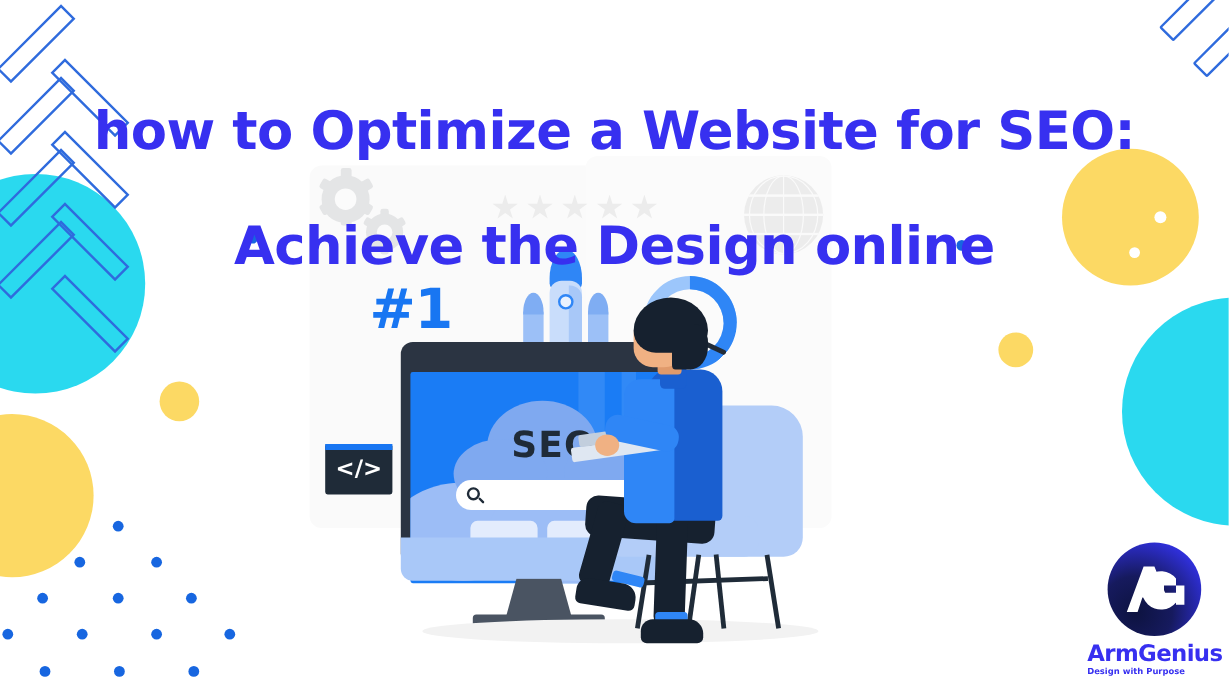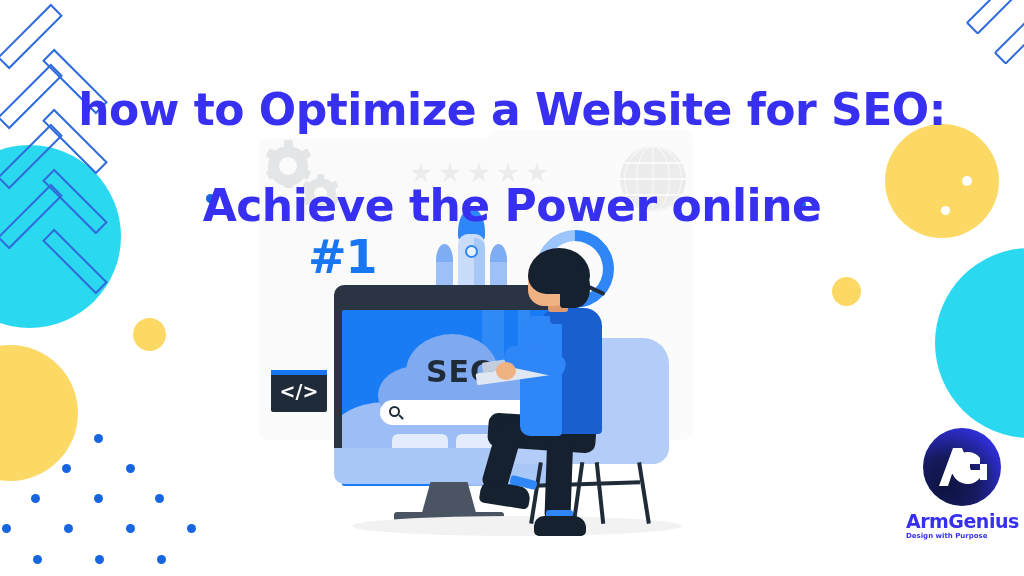--- a/index.html
+++ b/index.html
@@ -126,21 +126,21 @@
   .laptop-b{position:absolute;background:#dfe7f2;border-radius:2px;}
   .laptop-s{position:absolute;background:#c2cedd;border-radius:2px;}
 
   
   .chair-back{position:absolute;background:#b3cdf8;border-radius:26px 26px 16px 16px;}
   .chair-seat{position:absolute;background:#b3cdf8;border-radius:12px;}
   .chair-leg{position:absolute;background:#1f2b38;}
   .floor-shadow{position:absolute;background:#f2f2f2;border-radius:50%;}
 
   
-  .logo{position:absolute;left:906px;top:428px;width:112px;height:112px;}
+  .logo{position:absolute;left:906px;top:452px;width:112px;height:112px;}
   .logo-mark{position:absolute;left:17px;top:0;width:78px;height:78px;border-radius:50%;
     background:radial-gradient(circle at 30% 75%, #0d1340 0%, #161a5e 38%, #2f2fd8 78%, #4a43f0 100%);}
   .logo-ag{position:absolute;left:0;top:0;width:78px;height:78px;}
   .logo-name{position:absolute;left:0;top:82px;width:112px;text-align:center;color:#3730f0;
     font-weight:bold;font-size:19px;font-family:"DejaVu Sans",sans-serif;letter-spacing:-0.5px;}
   .logo-tag{position:absolute;left:0;top:104px;width:112px;color:#3730f0;
     font-weight:bold;font-size:7px;font-family:"DejaVu Sans",sans-serif;}
 </style>
 </head>
 <body>
@@ -314,21 +314,21 @@
 
     <div class="laptop-b" style="left:218px;top:238px;width:78px;height:12px;transform:rotate(-8deg);"></div>
     <div class="laptop-s" style="left:224px;top:228px;width:68px;height:10px;transform:rotate(-8deg);"></div>
     <div class="p-armL" style="left:246px;top:220px;width:62px;height:22px;transform:rotate(12deg);"></div>
     <div class="p-hand" style="left:238px;top:232px;width:20px;height:18px;"></div>
 
   </div>
 
   <div class="title">
     <div>how to Optimize a Website for SEO:</div>
-    <div>Achieve the Power online</div>
+    <div>Achieve the Design online</div>
   </div>
 
   <div class="logo">
     <div class="logo-mark">
       <svg class="logo-ag" viewBox="0 0 78 78">
         <path d="M30 20 L16 58 L25 58 L29 46 L38 46 L34 38 L32 38 L35 30 L43 52 L52 52 L39 20 Z" fill="#ffffff"></path>
         <path d="M57 30 A16 16 0 1 0 57 50 L57 42 L47 42 L47 36 L64 36 L64 52 L57 52 Z" fill="#ffffff"></path>
         <circle cx="36" cy="43" r="4" fill="#ffffff"></circle>
       </svg>
     </div>

